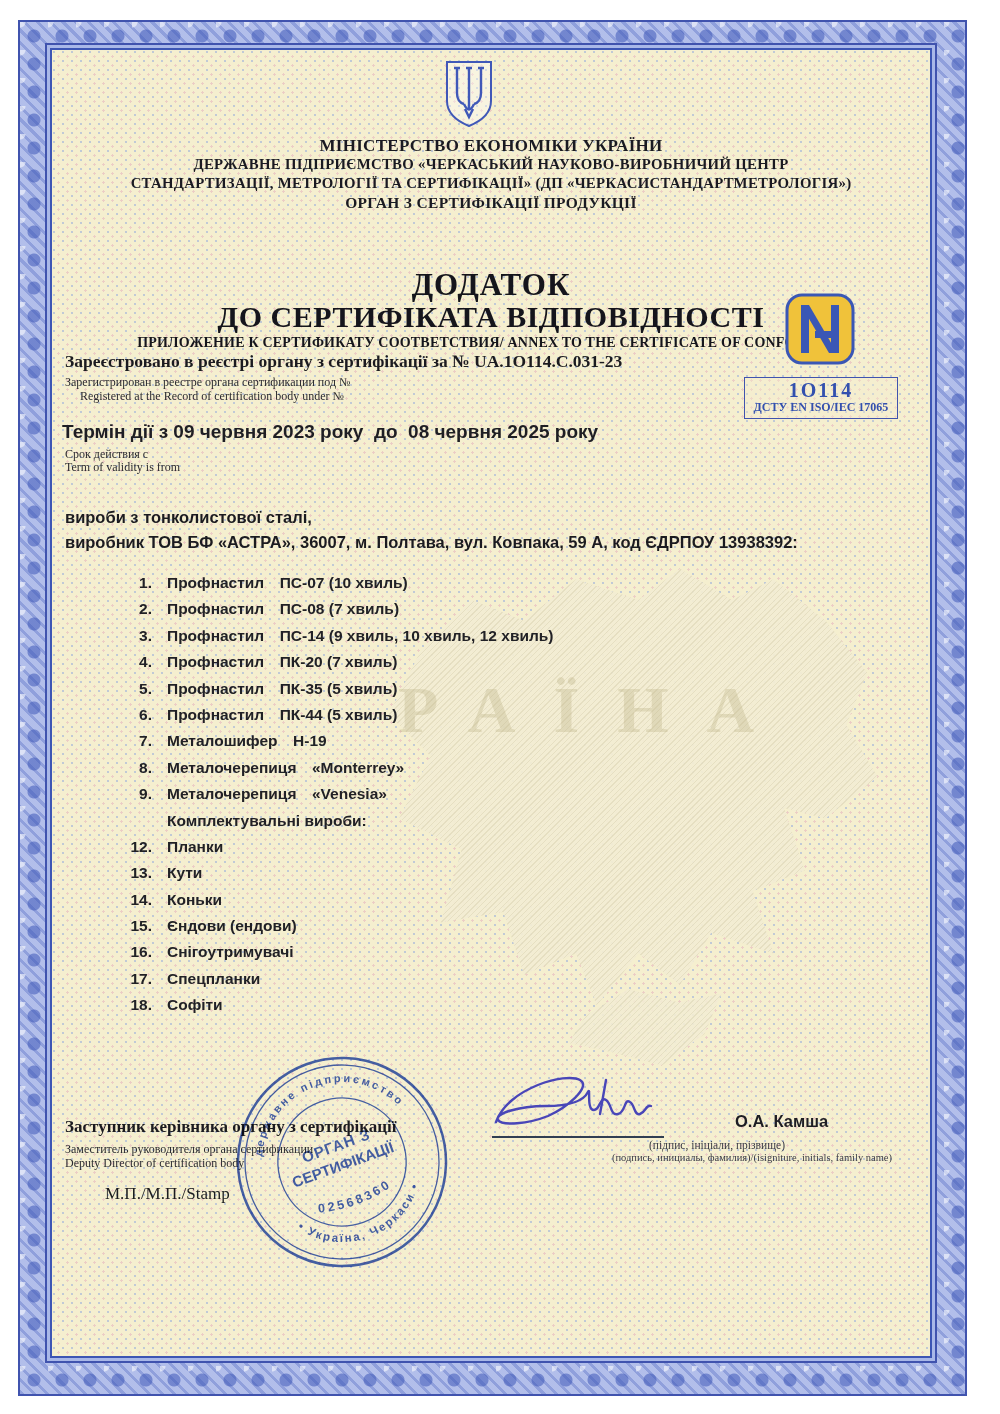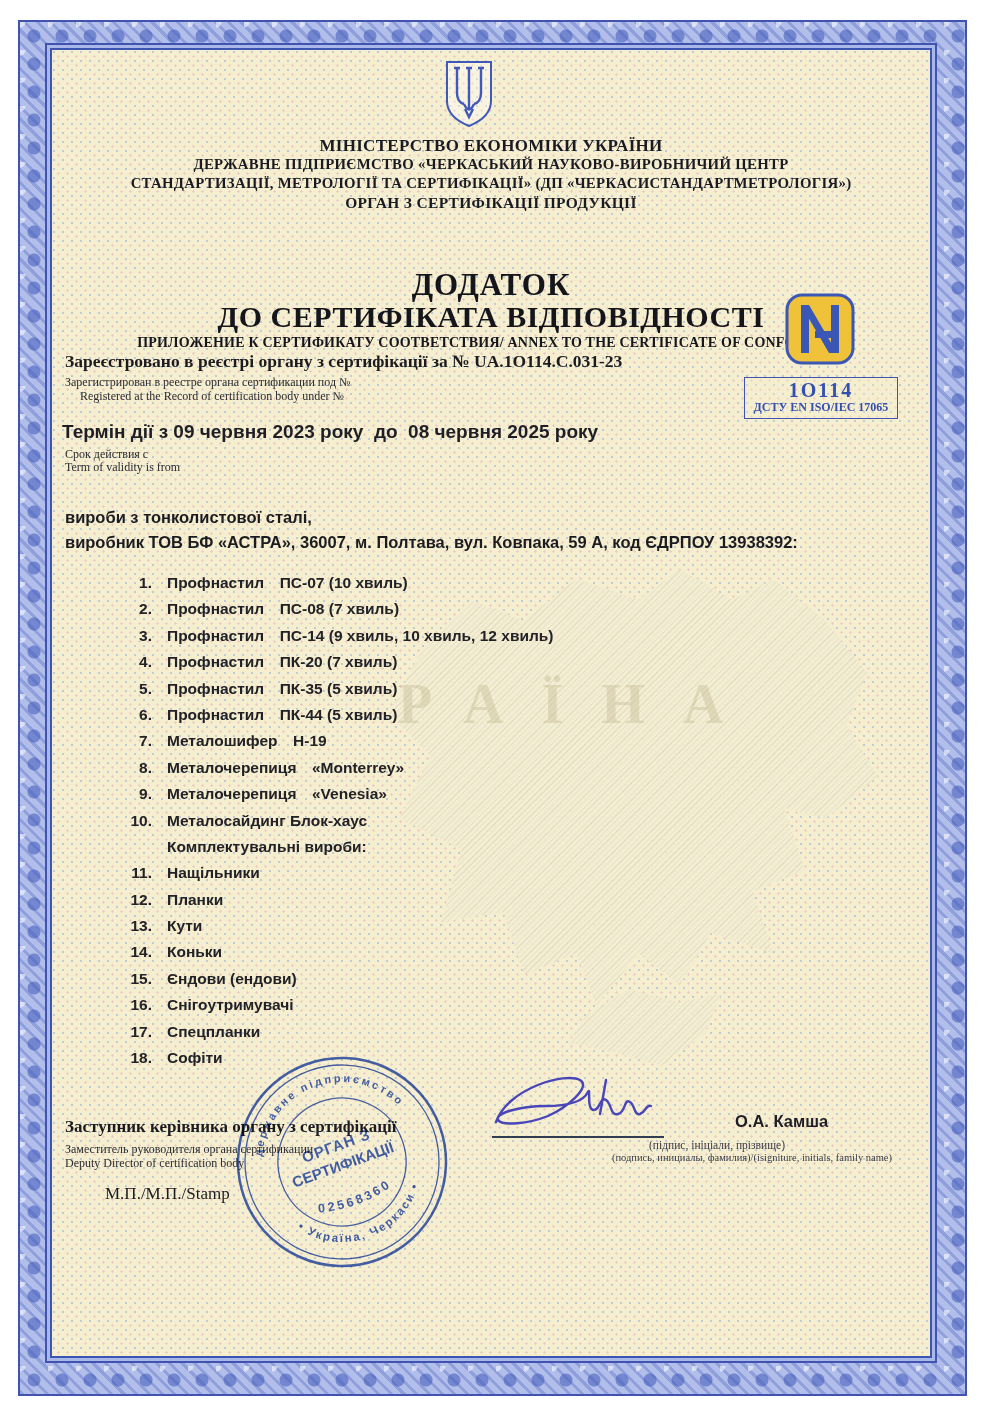--- a/index.html
+++ b/index.html
@@ -28,21 +28,21 @@
   
   .wm-map{position:absolute;left:368px;top:548px;width:520px;height:520px;opacity:.95;
     background-color:#f3edd3;
     background-image:repeating-linear-gradient(135deg, rgba(172,162,118,0.20) 0 1px, transparent 1px 4px);
     clip-path:polygon(10% 20%,20% 10%,30% 14%,40% 6%,52% 10%,60% 4%,70% 10%,78% 6%,88% 14%,96% 24%,92% 34%,98% 44%,88% 52%,80% 50%,84% 62%,74% 66%,78% 78%,66% 74%,60% 84%,52% 78%,44% 88%,40% 78%,30% 82%,26% 70%,14% 72%,18% 58%,6% 52%,12% 40%,4% 32%);}
   .wm-map2{position:absolute;left:560px;top:980px;width:170px;height:90px;opacity:.9;
     background-color:#f3edd3;
     background-image:repeating-linear-gradient(135deg, rgba(172,162,118,0.20) 0 1px, transparent 1px 4px);
     clip-path:polygon(15% 40%,40% 10%,70% 25%,95% 15%,85% 60%,60% 95%,30% 80%,5% 70%);}
   .wm-text{position:absolute;left:398px;top:672px;width:500px;font-family:"Liberation Serif",serif;
-    font-weight:bold;font-size:56px;letter-spacing:38px;color:rgba(182,172,126,0.30);white-space:nowrap;}
+    font-weight:bold;font-size:66px;letter-spacing:38px;color:rgba(182,172,126,0.30);white-space:nowrap;}
 
   .center-col{position:absolute;left:52px;width:878px;text-align:center;}
 
   .ministry{top:136px;font-weight:bold;line-height:19px;letter-spacing:.3px;color:#1a1a22;}
   .ministry .l1{font-size:17px;}
   .ministry .l2,.ministry .l3{font-size:14.8px;}
   .ministry .l4{font-size:15.5px;}
 
   .title{top:253px;font-weight:bold;color:#15151c;margin-top:16px;}
   .title .t1{font-size:31px;letter-spacing:1px;line-height:32px;}
@@ -187,29 +187,21 @@
       </div>
       <div class="prow">
         <span class="pnum">8.</span>
         <span class="pname">Металочерепиця  «Monterrey»</span>
       </div>
       <div class="prow">
         <span class="pnum">9.</span>
         <span class="pname">Металочерепиця  «Venesia»</span>
       </div>
       <div class="prow">
-        <span class="pnum">10.</span>
-        <span class="pname">Металосайдинг Блок-хаус</span>
-      </div>
-      <div class="prow">
         <span class="pgh">Комплектувальні вироби:</span>
-      </div>
-      <div class="prow">
-        <span class="pnum">11.</span>
-        <span class="pname">Нащільники</span>
       </div>
       <div class="prow">
         <span class="pnum">12.</span>
         <span class="pname">Планки</span>
       </div>
       <div class="prow">
         <span class="pnum">13.</span>
         <span class="pname">Кути</span>
       </div>
       <div class="prow">

